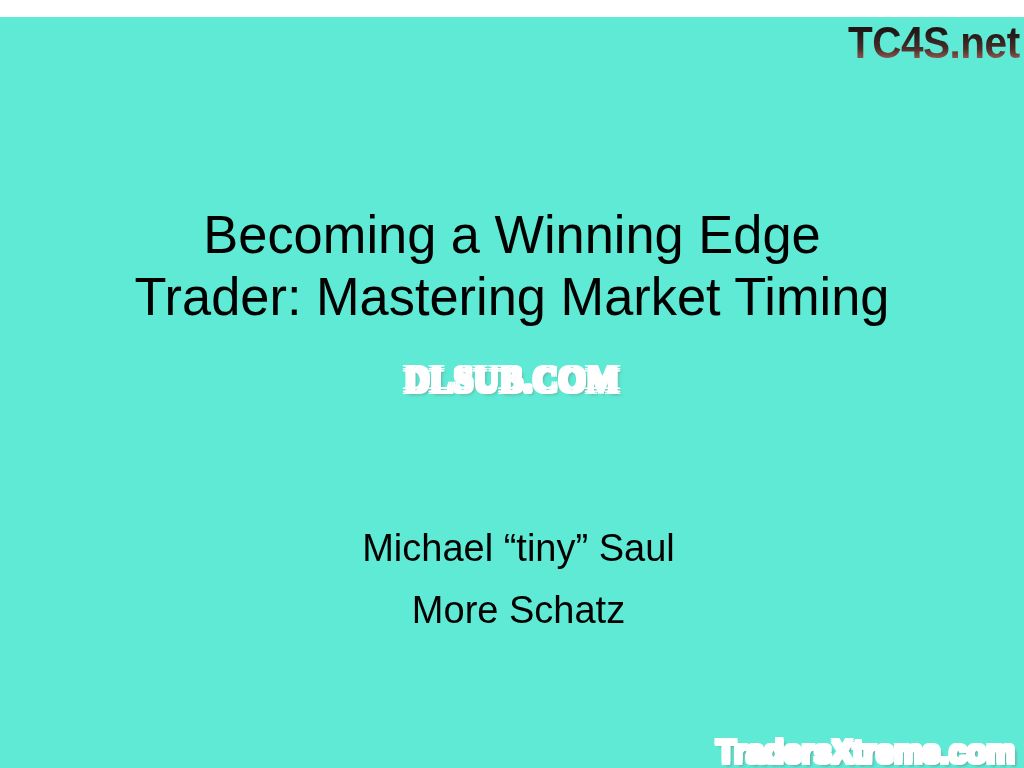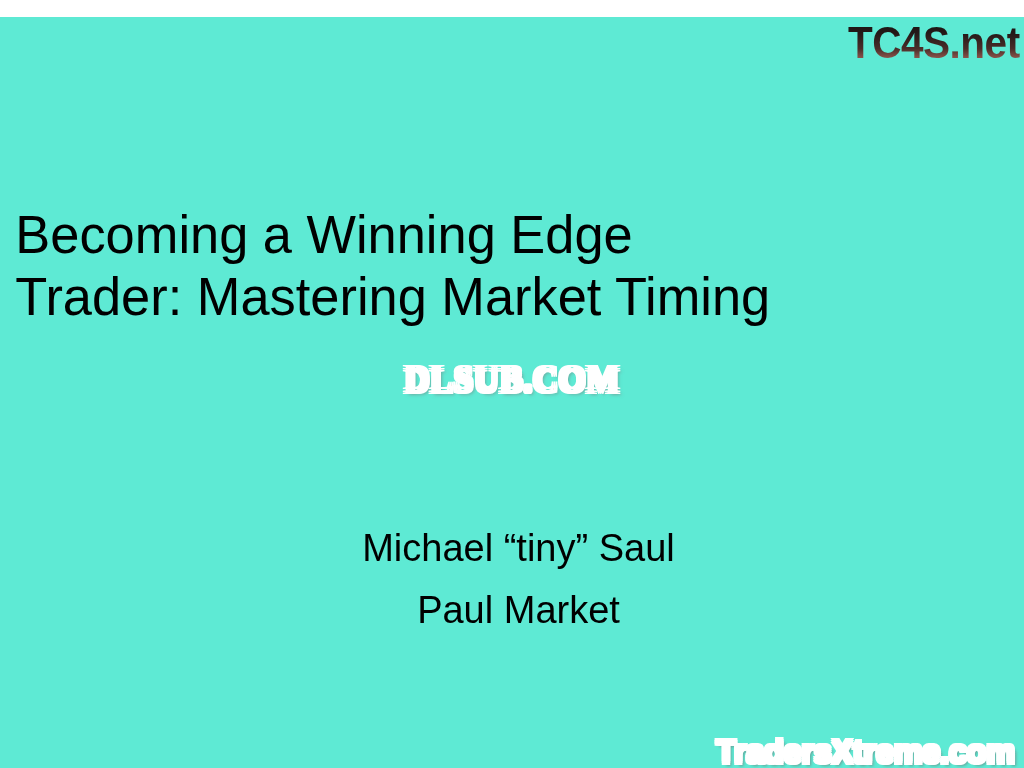--- a/index.html
+++ b/index.html
@@ -45,21 +45,21 @@
     white-space: nowrap;
     user-select: none;
   }
 
   
   .title-block {
     position: absolute;
     top: 186px;
     left: 0;
     width: 1024px;
-    text-align: left;
+    text-align: center;
   }
   .title-line {
     font-family: "Liberation Sans", sans-serif;
     font-weight: normal;
     font-size: 54px;
     line-height: 62px;
     color: #000000;
     letter-spacing: 0px;
     transform: scaleX(0.97);
     white-space: nowrap;
@@ -189,18 +189,18 @@
     <div class="title-line">Trader: Mastering Market Timing</div>
   </div>
 
   <div class="dlsub-watermark">
     <span class="dlsub-text">DLSUB.COM</span>
   </div>
 
 
   <div class="authors-block">
     <div class="author-line">Michael “tiny” Saul</div>
-    <div class="author-line">Paul Market</div>
+    <div class="author-line">More Schatz</div>
   </div>
 
   <div class="tx-logo">TradersXtreme.com</div>
 
 </div>
 
 </body></html>

